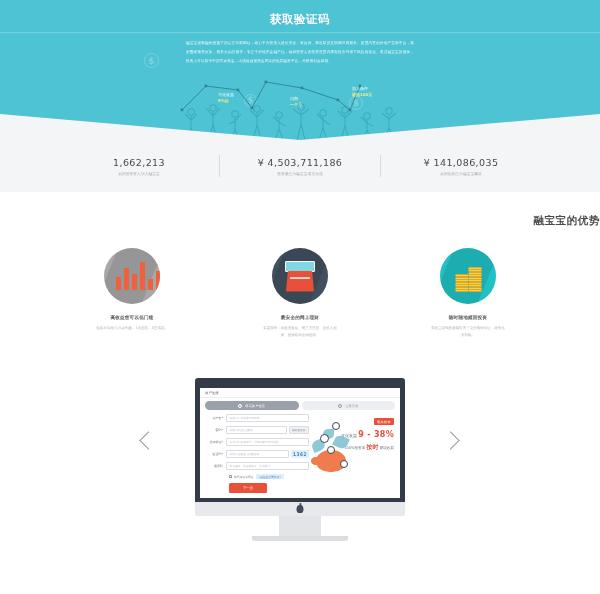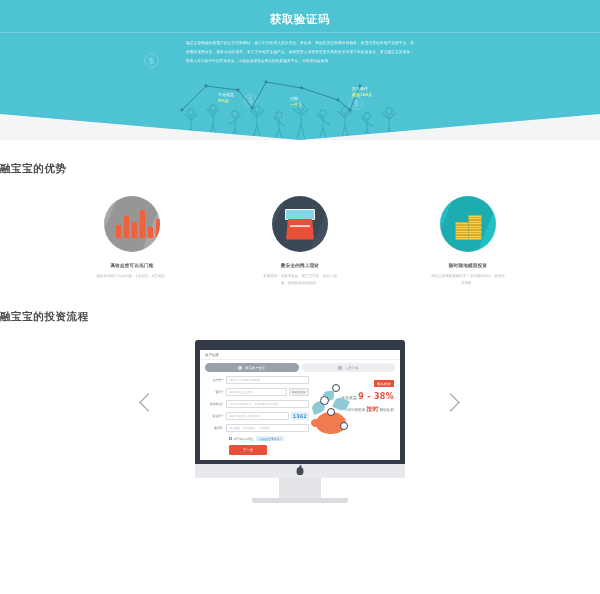--- a/index.html
+++ b/index.html
@@ -87,21 +87,21 @@
     display: flex; align-items: center; justify-content: center;
   }
   .stat { width: 160px; text-align: center; position: relative; }
   .stat-value { font-size: 9.5px; color: #4a4a4a; letter-spacing: .4px; }
   .stat-label { font-size: 3.6px; color: #a2a6ad; margin-top: 4px; letter-spacing: .2px; }
   .stat-div { width: 1px; height: 22px; background: #d9dcdf; }
 
   
   .advantages { width: 600px; padding-top: 22px; background: #ffffff; }
   .section-title {
-    text-align: left; font-size: 10.5px; font-weight: bold;
+    text-align: right; font-size: 10.5px; font-weight: bold;
     color: #4a4a4a; letter-spacing: .6px;
   }
   .adv-row { display: flex; justify-content: center; gap: 58px; margin-top: 20px; }
   .adv-col { width: 110px; text-align: center; }
   .adv-icon {
     width: 56px; height: 56px; border-radius: 50%;
     margin: 0 auto; position: relative; overflow: hidden;
   }
   .adv-icon.grey { background: #a8a8a8; }
   .adv-icon.navy { background: #41505f; }
@@ -293,20 +293,36 @@
             <path d="M204 17 v12 M204 21 l-7 -6 M204 21 l7 -6 M204 29 l-4 13 M204 29 l4 13"></path>
         </g>
       </g>
     </svg>
 
     <svg class="hero-notch" viewBox="0 0 600 40" preserveAspectRatio="none">
       <polygon points="0,14 300,40 600,14 600,40 0,40" fill="#f4f5f7"></polygon>
     </svg>
   </section>
 
+  <section class="stats">
+    <div class="stat">
+      <div class="stat-value">1,662,213</div>
+      <div class="stat-label">累积的投资人加入融宝宝</div>
+    </div>
+    <div class="stat-div"></div>
+    <div class="stat">
+      <div class="stat-value">¥ 4,503,711,186</div>
+      <div class="stat-label">投资概已为融宝宝成功完成</div>
+    </div>
+    <div class="stat-div"></div>
+    <div class="stat">
+      <div class="stat-value">¥ 141,086,035</div>
+      <div class="stat-label">累积收益已为融宝宝赚取</div>
+    </div>
+  </section>
 
   <section class="advantages">
     <div class="section-title">融宝宝的优势</div>
 
     <div class="adv-row">
 
       <div class="adv-col">
         <div class="adv-icon grey">
           <div class="icon-shadow"></div>
           <div class="bars">
@@ -358,21 +374,20 @@
           </div>
         </div>
         <div class="adv-title">随时随地赎回投资</div>
         <div class="adv-desc">突然急用钱想赎回投资？支持随时转让，最快当天到账。</div>
       </div>
 
     </div>
   </section>
 
   <section class="process">
-    <div class="section-title">融宝宝的投资流程</div>
 
     <div class="carousel">
 
       <div class="arrow left">
           <span></span>
         </div>
       <div class="arrow right">
           <span></span>
         </div>
 

